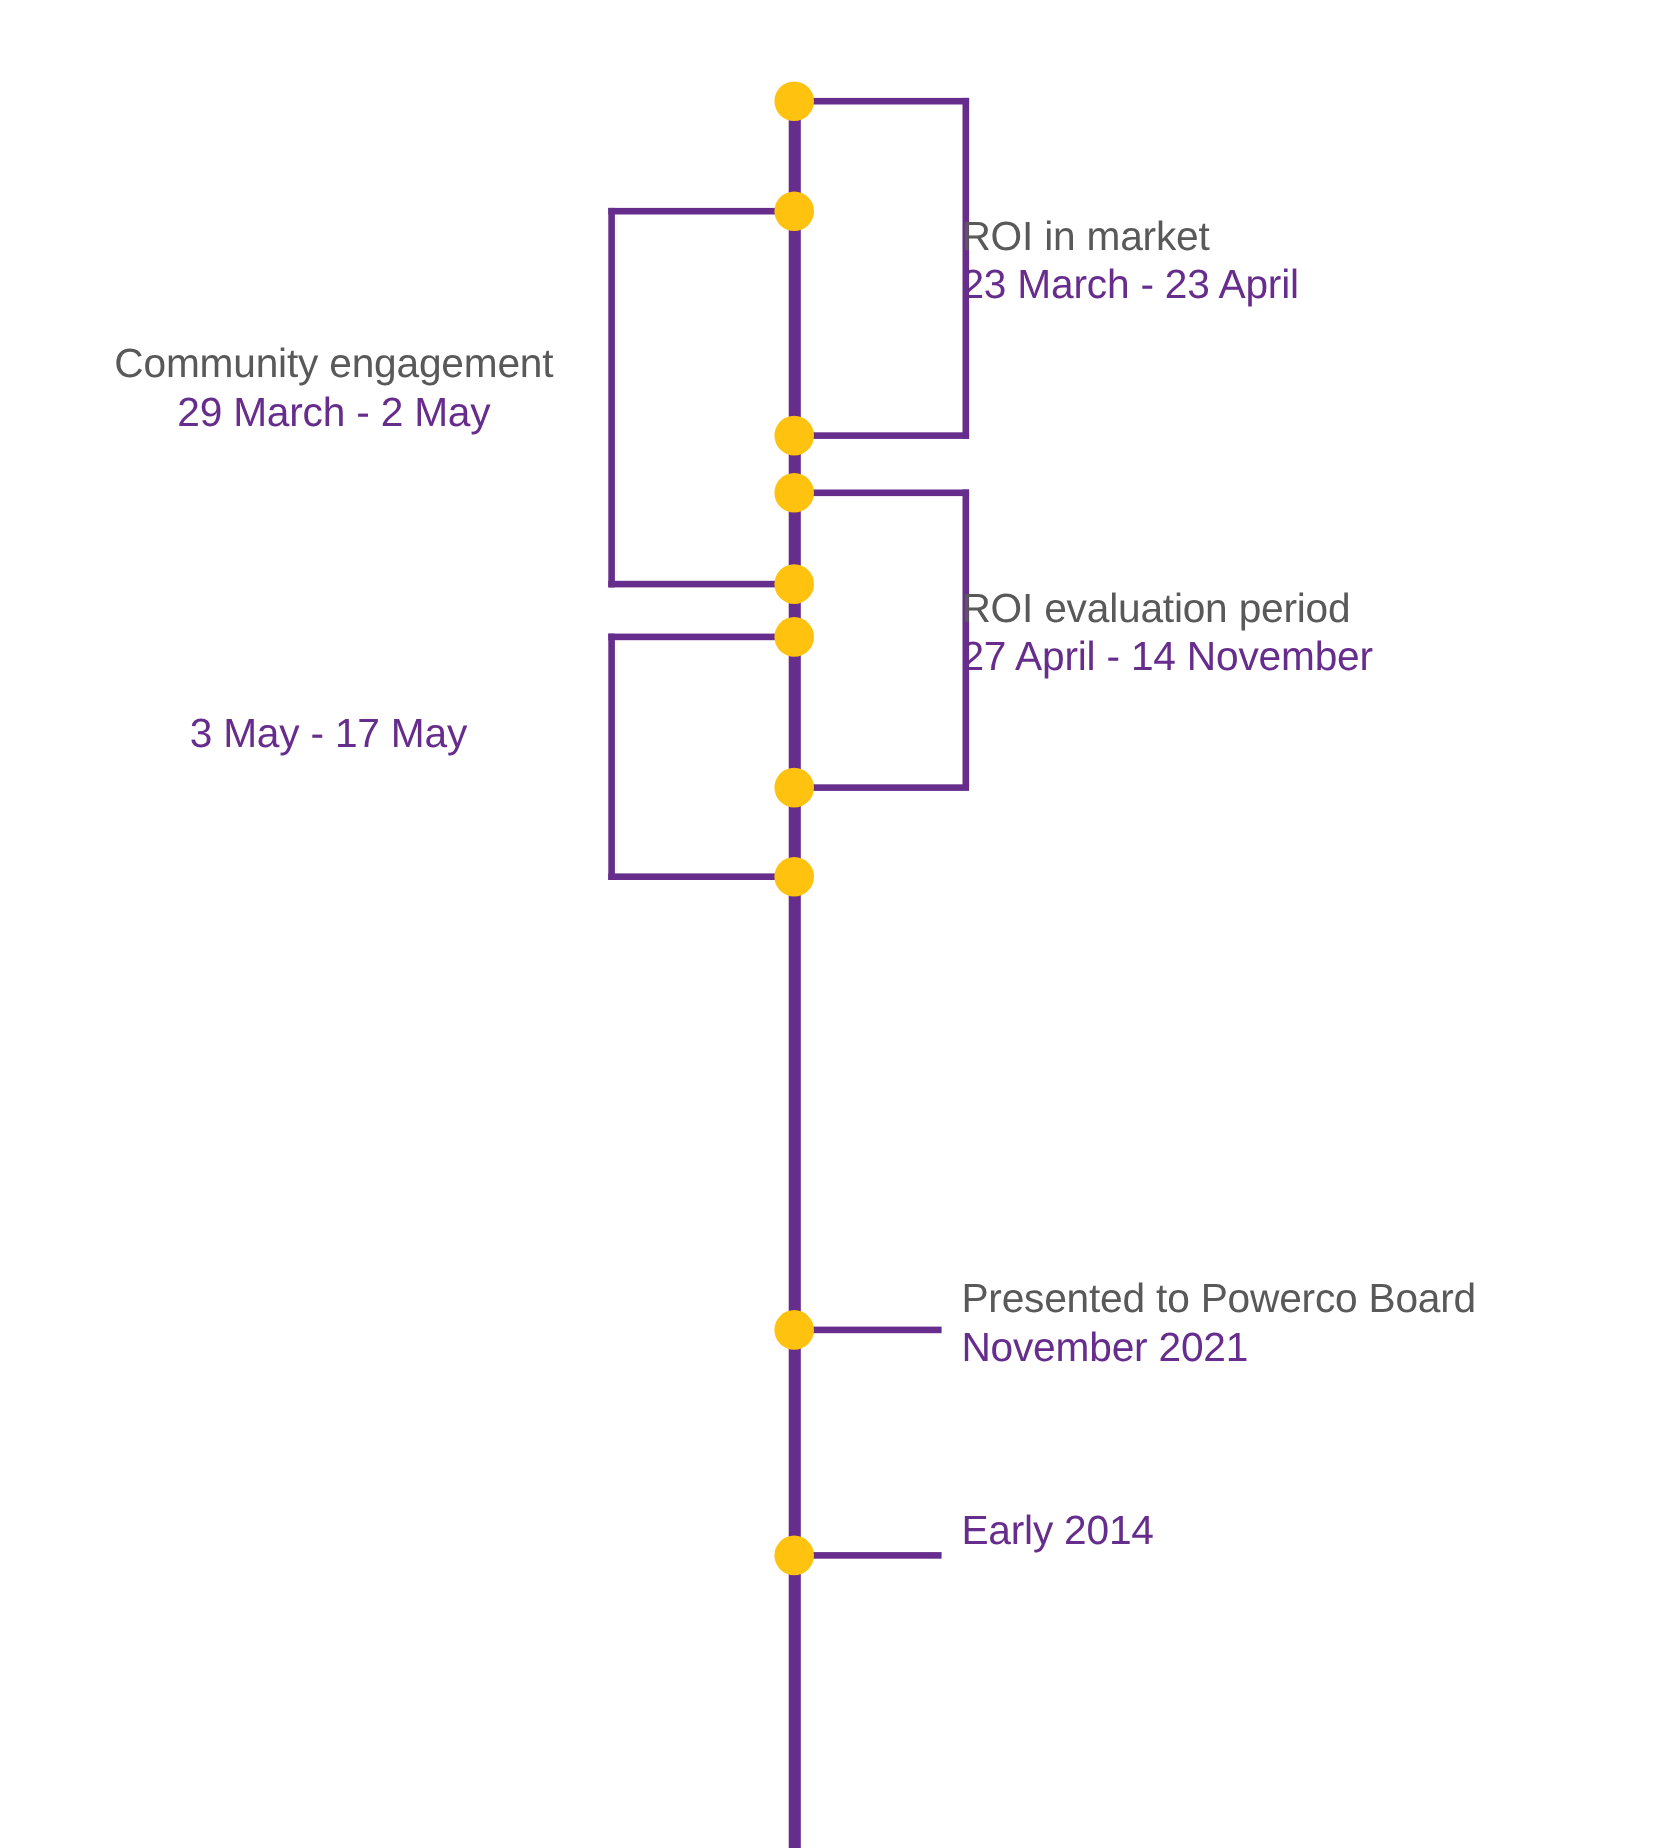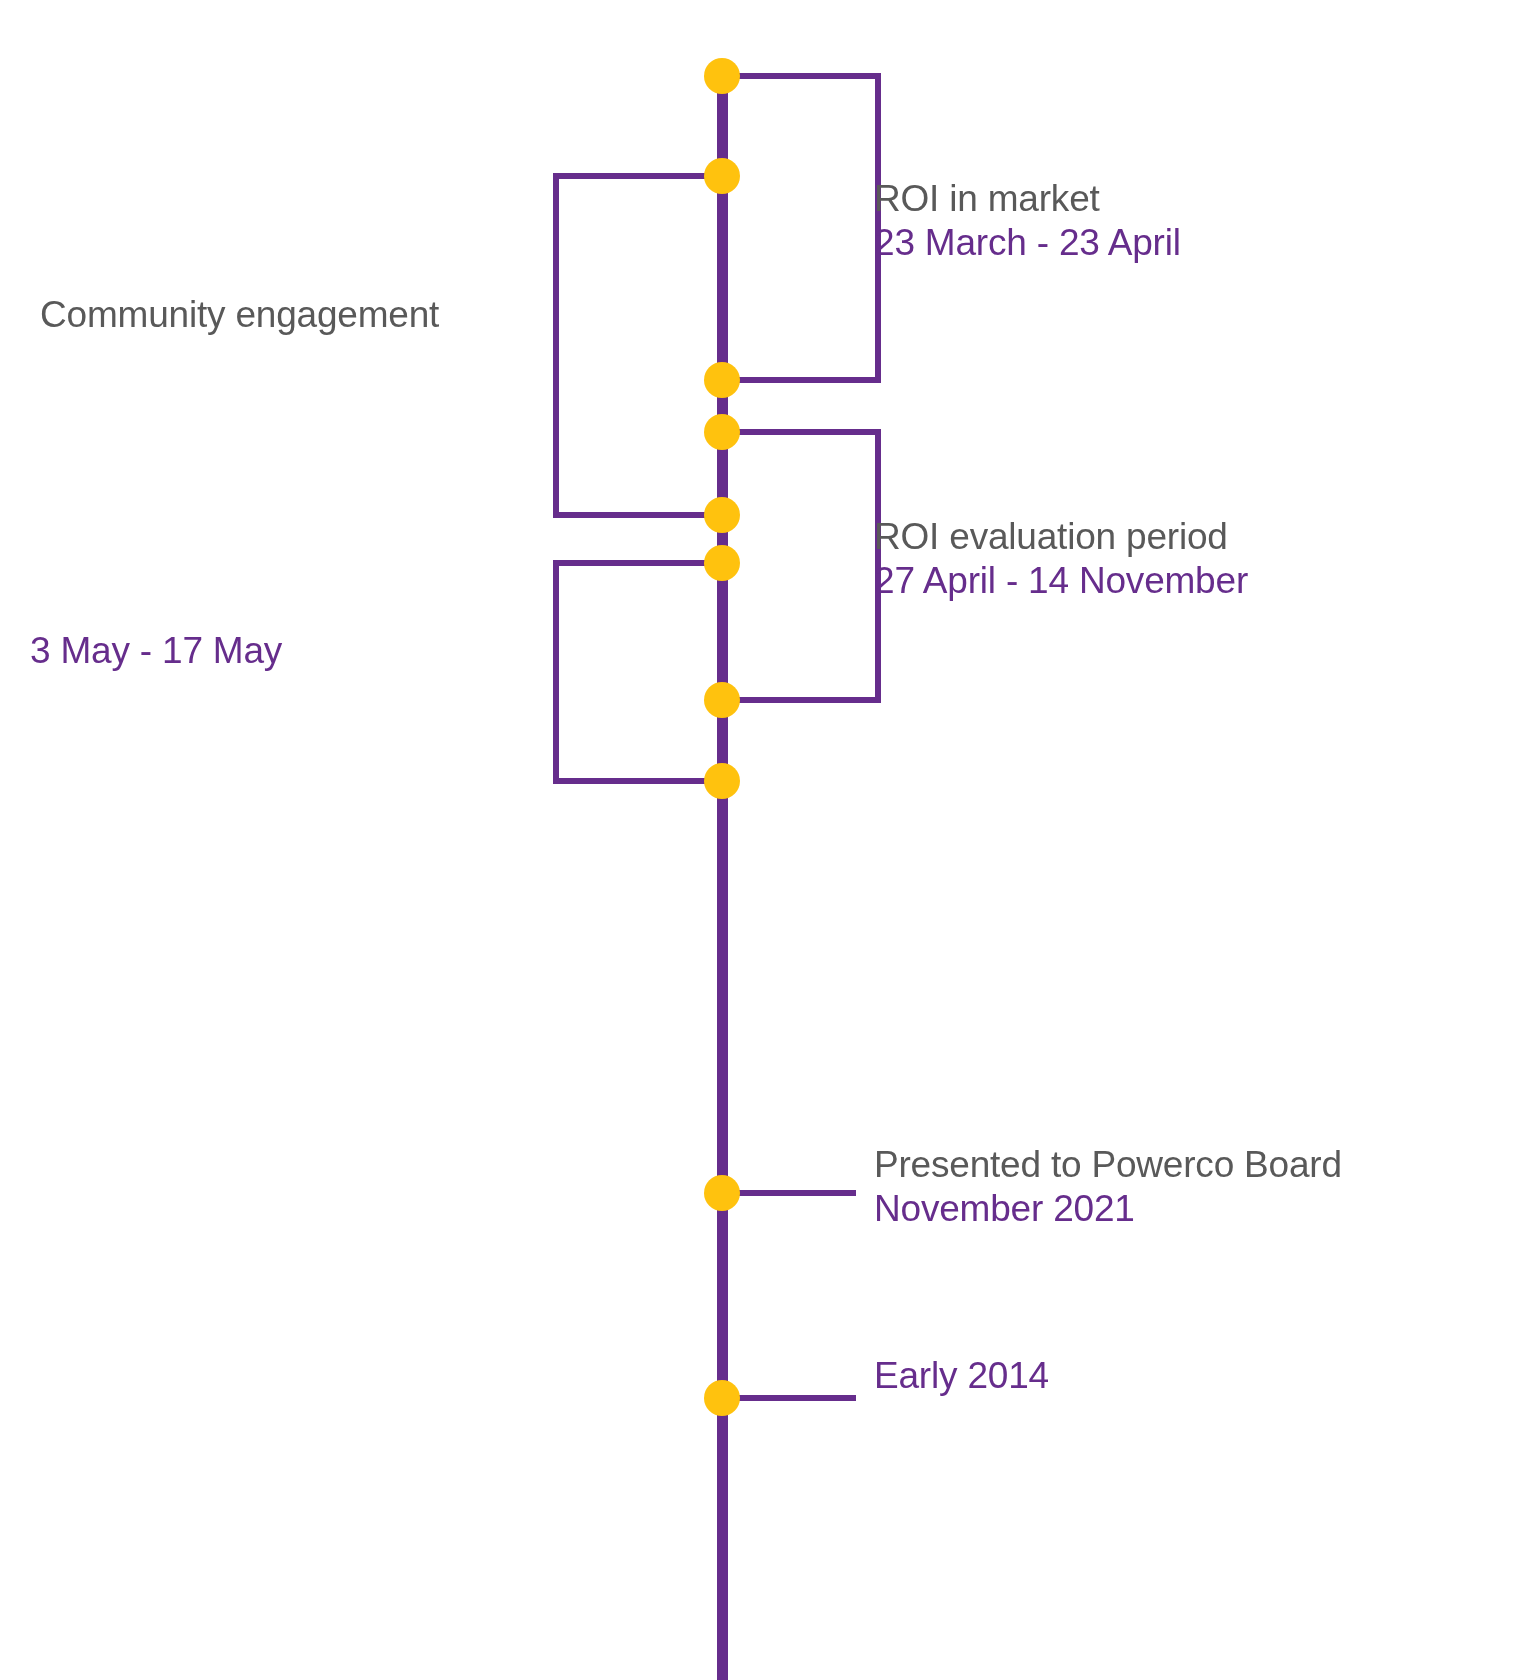--- a/index.html
+++ b/index.html
@@ -2,21 +2,21 @@
 <html style="--purple: #662d8c; --yellow: #ffc20e; --gray: #595959;"><head>
 <meta charset="utf-8">
 <style>
   html,body{margin:0;padding:0;}
   body{
     width:1519px;height:1680px;
     background:#ffffff;
     font-family:"Liberation Sans", sans-serif;
     overflow:hidden;
   }
-  #stage{position:relative;width:1519px;height:1260px;}
+  #stage{position:relative;width:1519px;height:1260px;margin-top:16px;}
 
   
   .spine{
     position:absolute;
     background:var(--purple,#662d8c);
   }
 
   
   .dot{
     position:absolute;
@@ -40,21 +40,21 @@
     letter-spacing:-0.2px;
   }
   .label .dates{
     font-size:37px;
     color:var(--purple,#662d8c);
     font-weight:400;
     white-space:nowrap;
     margin-top:6px;
     letter-spacing:-0.2px;
   }
-  .label.left{text-align:left;}
+  .label.left{text-align:center;}
   .label.right{text-align:left;}
 </style>
 </head>
 <body style="background: rgb(255, 255, 255);">
 
 <div id="stage">
 
   <div class="spine" style="left:717px;top:60px;width:11px;height:1620px;"></div>
 
   <div class="h-line" style="left:728px;top:73px;width:153px;"></div>
@@ -88,20 +88,21 @@
   <div class="dot" style="left:704px;top:1175px;"></div>
   <div class="dot" style="left:704px;top:1380px;"></div>
 
   <div class="label right" style="left:874px;top:180px;">
     <div class="title">ROI in market</div>
     <div class="dates">23 March - 23 April</div>
   </div>
 
   <div class="label left" style="left:40px;top:296px;width:527px;">
     <div class="title">Community engagement</div>
+    <div class="dates">29 March - 2 May</div>
   </div>
 
   <div class="label right" style="left:874px;top:518px;">
     <div class="title">ROI evaluation period</div>
     <div class="dates">27 April - 14 November</div>
   </div>
 
   <div class="label left" style="left:30px;top:626px;width:537px;">
     <div class="dates">3 May - 17 May</div>
   </div>

